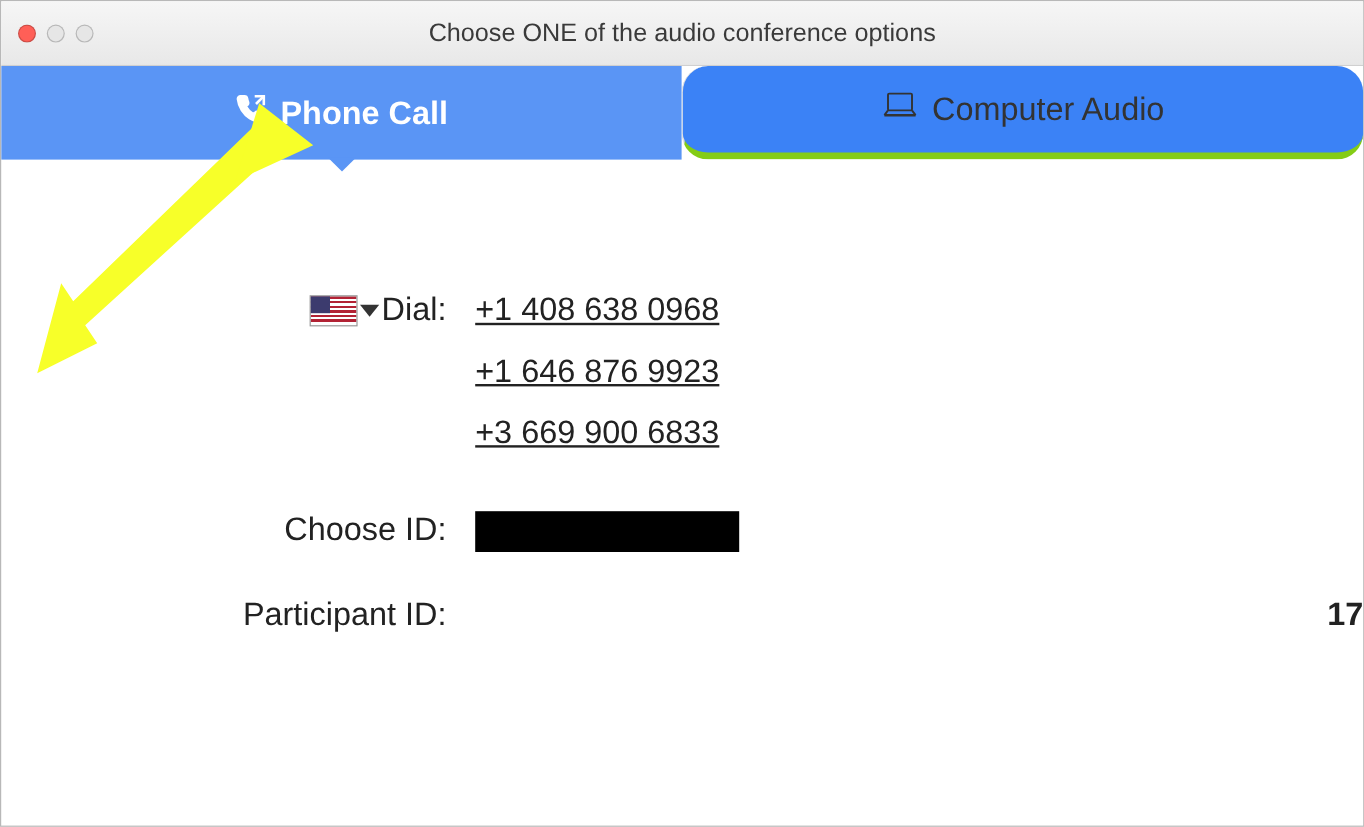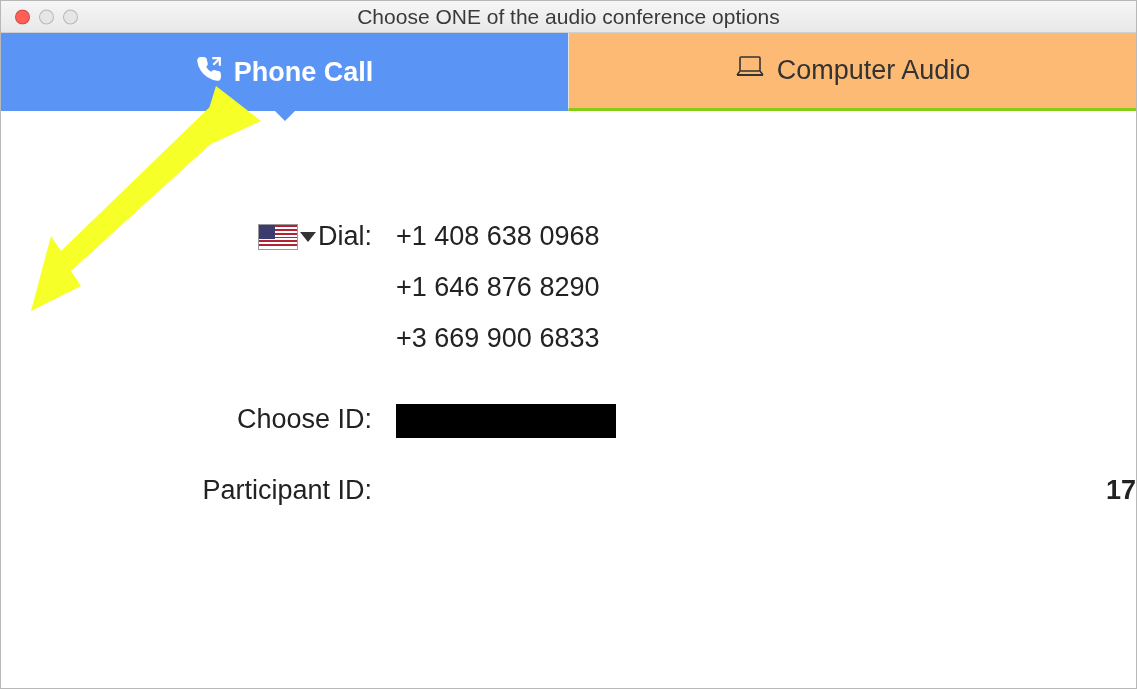--- a/index.html
+++ b/index.html
@@ -12,21 +12,21 @@
     }
     .window {
       width: 1137px;
       height: 689px;
       border: 1px solid #b8b8b8;
       background: #fff;
       position: relative;
       overflow: hidden;
     }
     .titlebar {
-      height: 32px;
+      height: 54px;
       background: linear-gradient(#f6f6f6, #e8e8e8);
       border-bottom: 1px solid #d0d0d0;
       display: flex;
       align-items: center;
       position: relative;
       text-align: center;
     }
     .traffic-lights {
       display: flex;
       gap: 9px;
@@ -61,25 +61,26 @@
       font-size: 27px;
       cursor: pointer;
       position: relative;
     }
     .tab.phone {
       background: #5a95f5;
       color: #fff;
       font-weight: 700;
     }
     .tab.computer {
-      background: #fdba74;
+      background: #3b82f6;
       color: #333;
-      border-bottom: 3px solid #84cc16;
+      border-bottom: 6px solid #84cc16;
       border-left: 1px solid #e2e2e2;
       font-weight: 400;
+      border-radius: 22px;
     }
     .tab-pointer {
       position: absolute;
       bottom: -10px;
       left: 48%;
       width: 0; height: 0;
       border-left: 12px solid transparent;
       border-right: 12px solid transparent;
       border-top: 12px solid #5a95f5;
       display: none;
@@ -139,20 +140,21 @@
       background: #3c3b6e;
     }
     .chevron-down {
       width: 0; height: 0;
       border-left: 8px solid transparent;
       border-right: 8px solid transparent;
       border-top: 10px solid #333;
     }
     .phone-numbers div {
       margin-bottom: 20px;
+      text-decoration: underline;
     }
     .redacted {
       width: 220px; height: 34px;
       background: #000;
       display: inline-block;
     }
     .participant-id-value {
       font-weight: 700;
       text-align: right;
     }
@@ -205,21 +207,21 @@
 
   <div class="content">
     <div class="row">
       <div class="label-col dial-label">
         <span class="flag-us"></span>
         <span class="chevron-down"></span>
         <span>Dial:</span>
       </div>
       <div class="value-col phone-numbers">
         <div>+1 408 638 0968</div>
-        <div>+1 646 876 8290</div>
+        <div>+1 646 876 9923</div>
         <div>+3 669 900 6833</div>
       </div>
     </div>
 
     <div class="row" style="margin-top:28px;">
       <div class="label-col">Choose ID:</div>
       <div class="value-col">
         <span class="redacted"></span>
       </div>
     </div>

